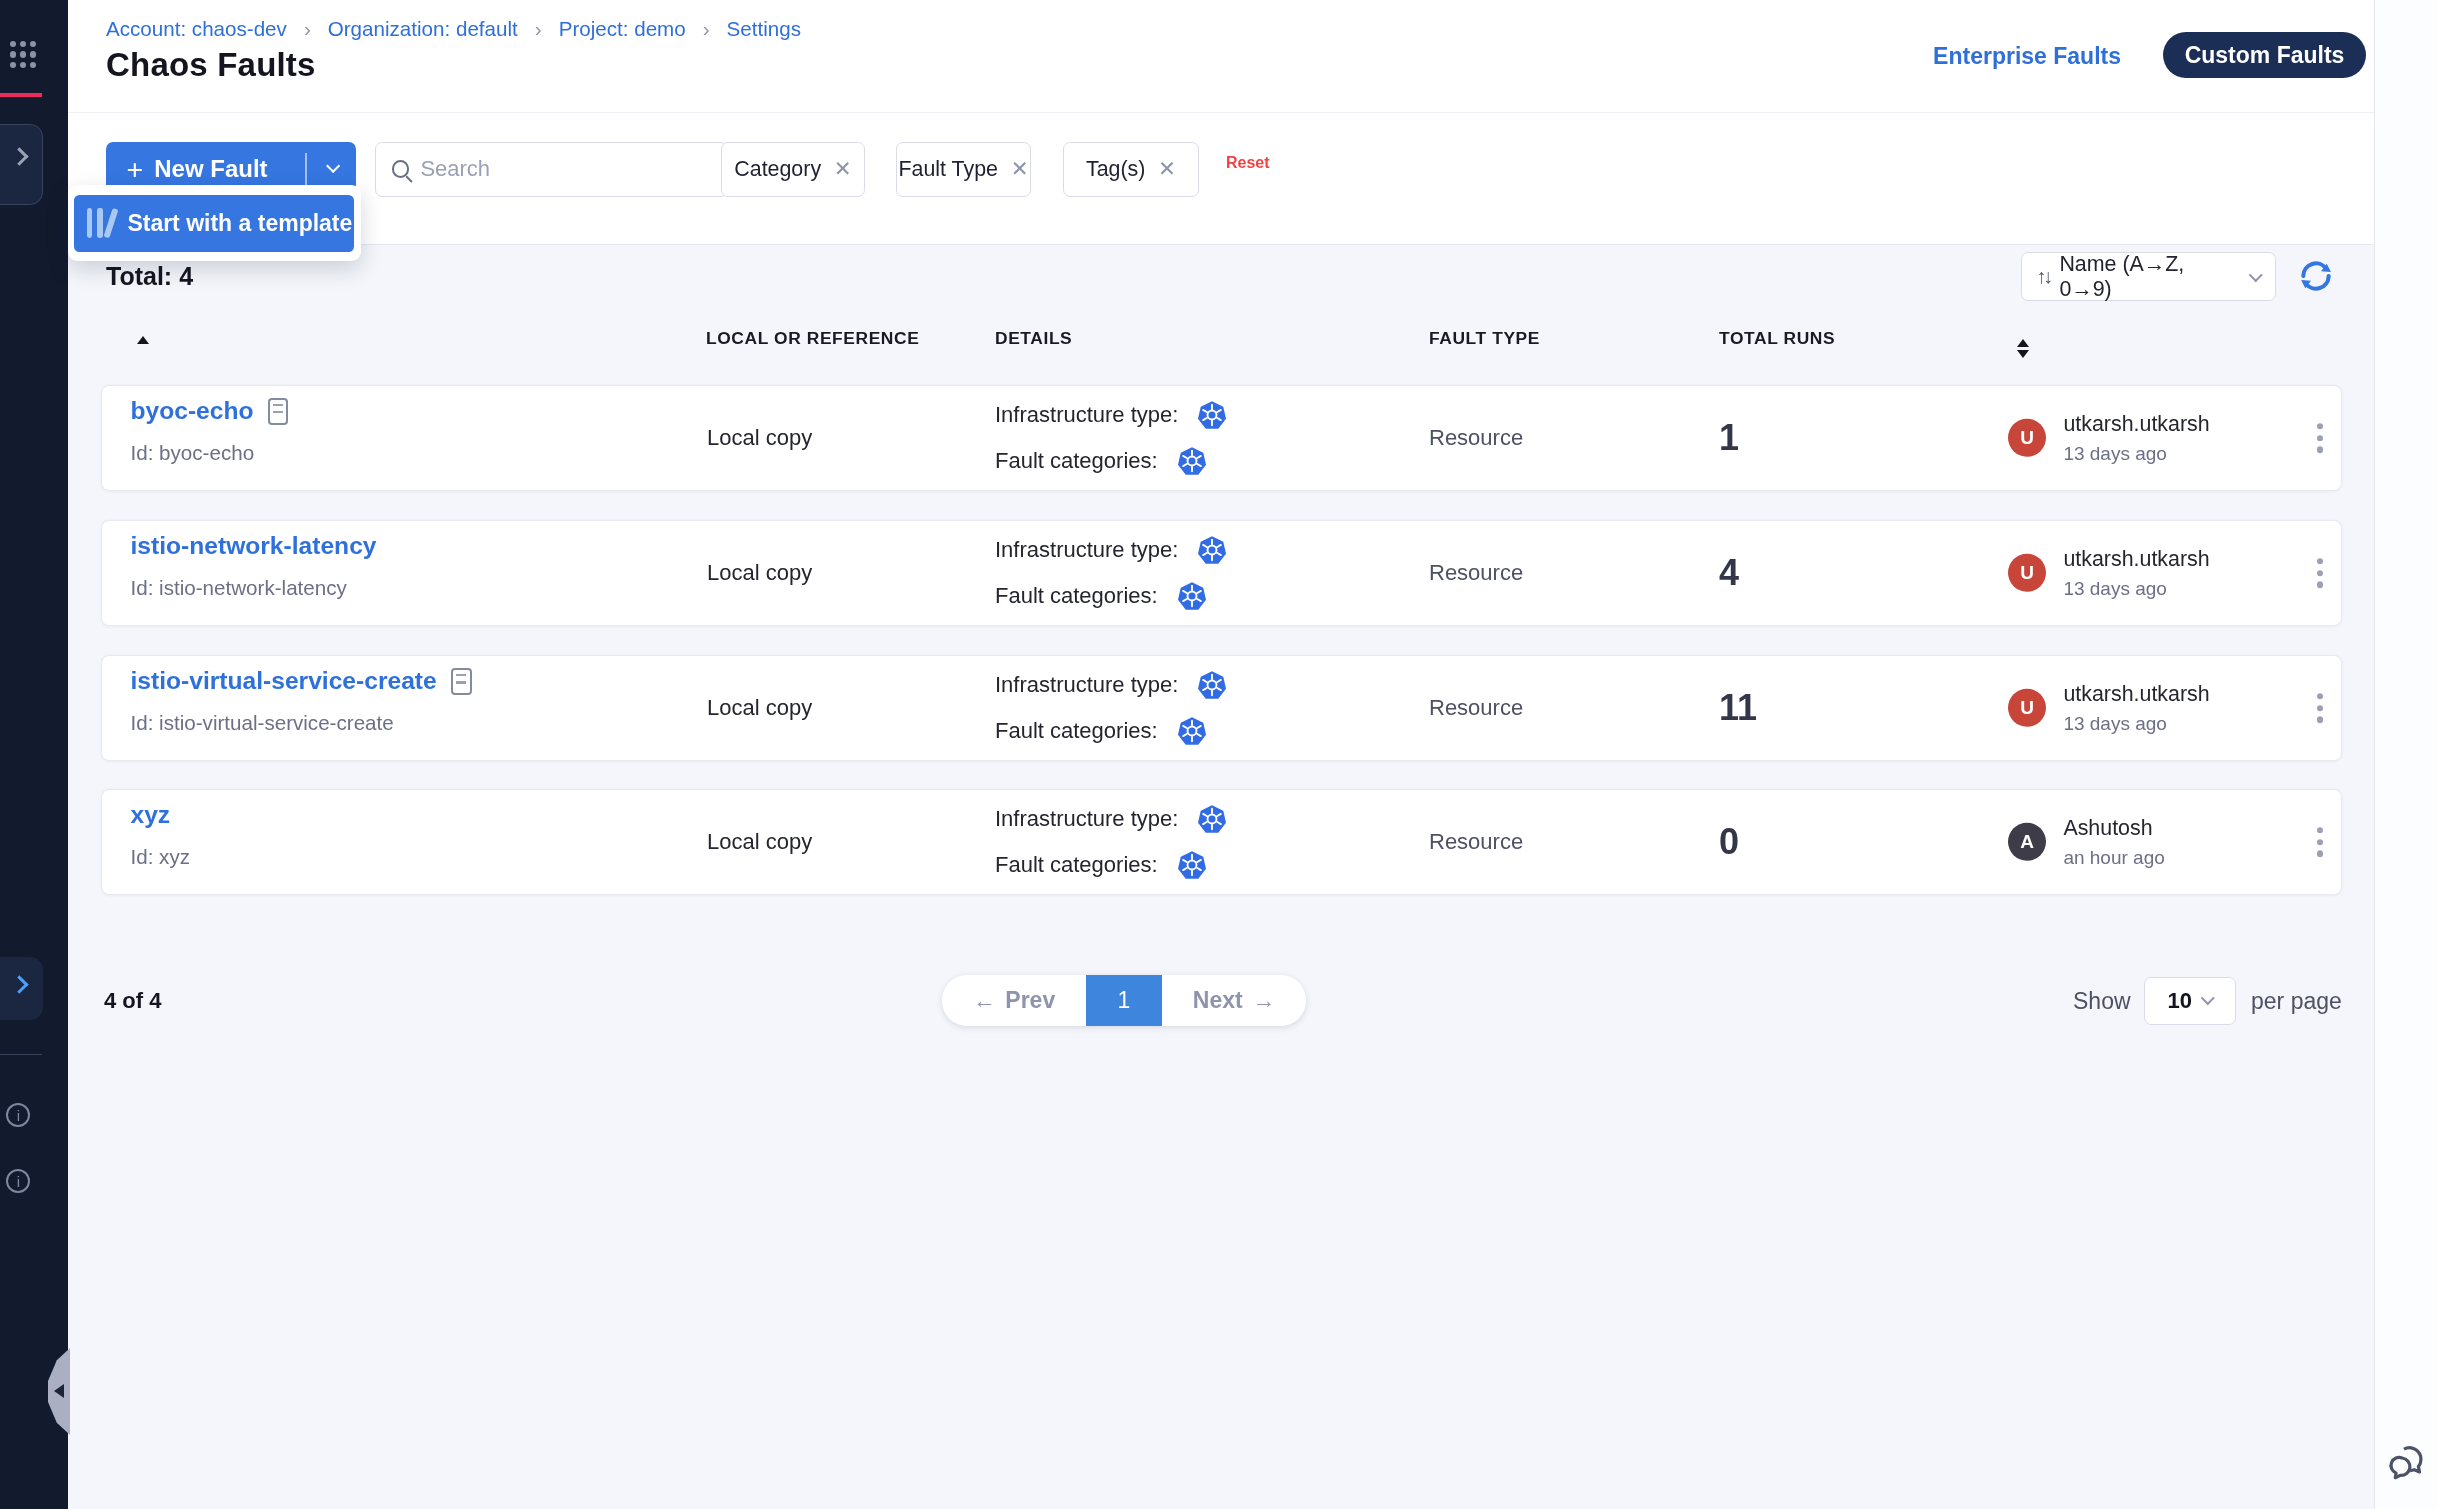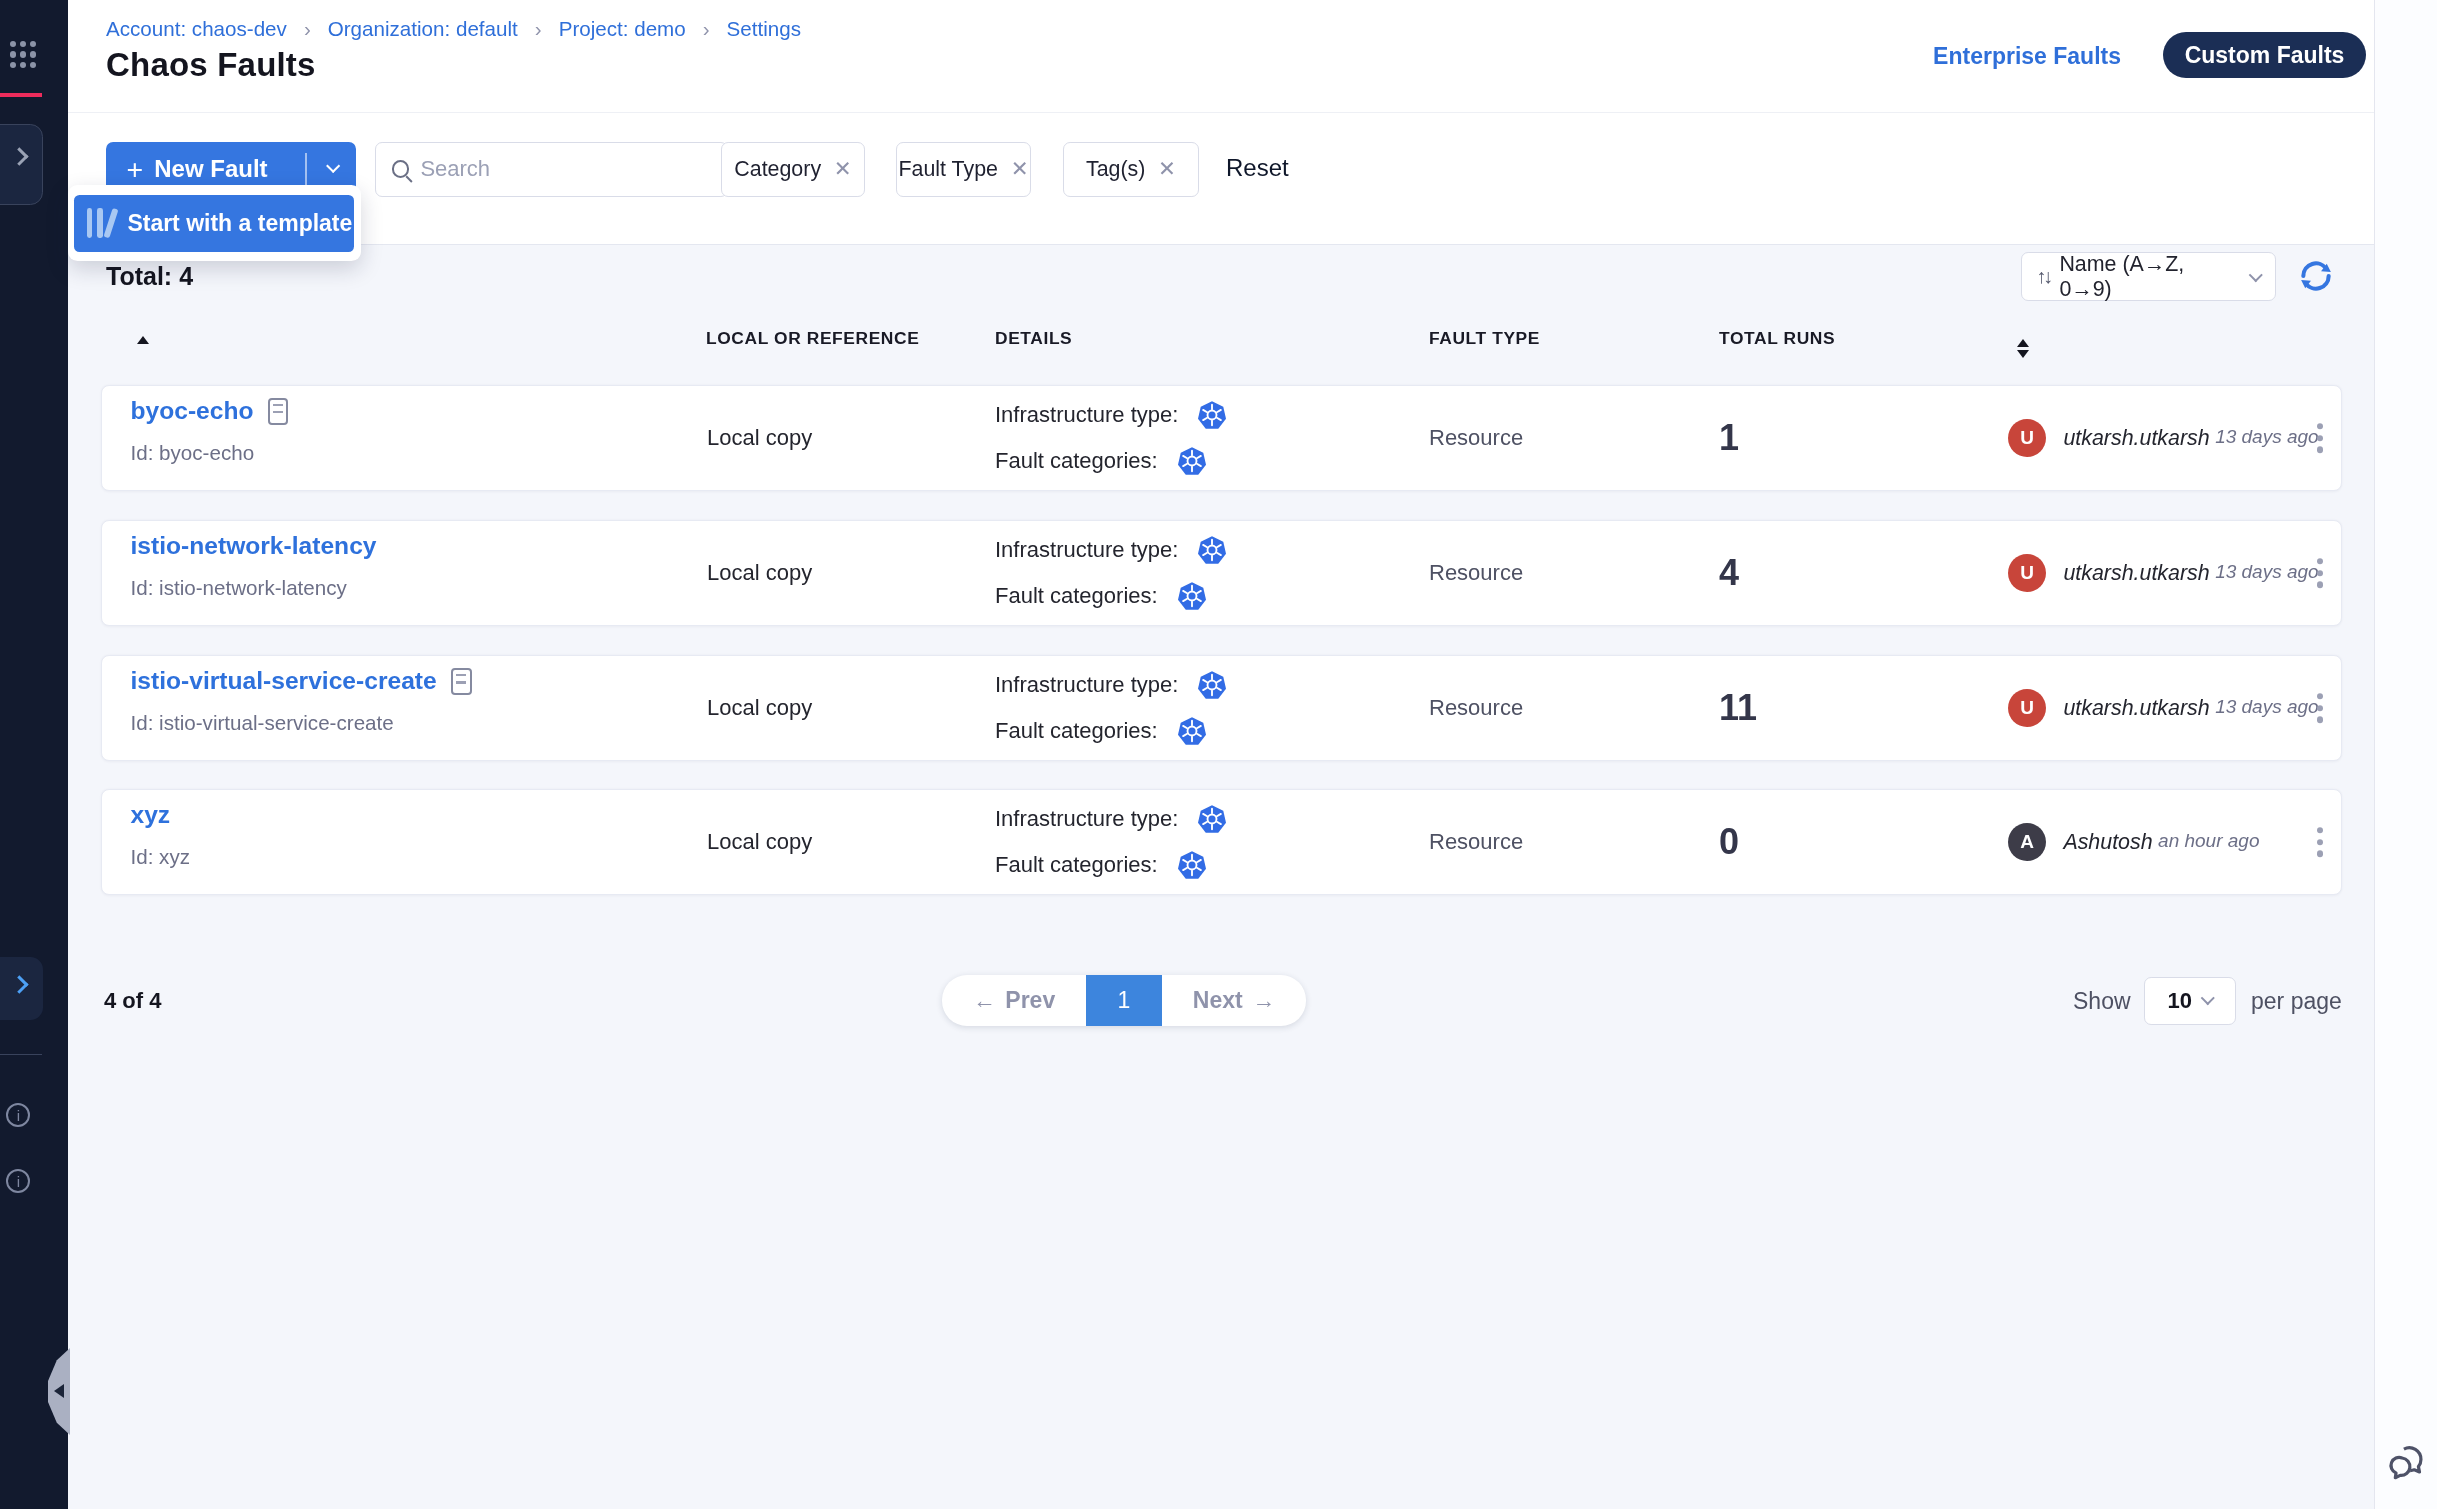--- a/index.html
+++ b/index.html
@@ -45,21 +45,21 @@
   .search-box { position:absolute; left:307px; top:28.5px; width:353px; height:55px; background:#fff; border:1.6px solid #d9dce8; border-radius:7.1px; display:flex; align-items:center; padding:0 16px; gap:11px; }
   .search-box input { border:none; outline:none; font-size:22px; color:#22232e; width:100%; font-family:"Liberation Sans",sans-serif; background:transparent; }
   .search-box input::placeholder { color:#9ba0b5; }
   .mag { width:17.4px; height:17.4px; border:2.4px solid #6a6f85; border-radius:50%; position:relative; flex:none; }
   .mag::after { content:""; position:absolute; width:2.4px; height:8px; background:#6a6f85; transform:rotate(-45deg); left:14.3px; top:12.7px; }
   .chip { position:absolute; top:28.5px; height:55px; background:#fff; border:1.6px solid #d9dce8; border-radius:7.1px; display:flex; align-items:center; justify-content:center; gap:12.7px; font-size:21.4px; color:#1f2130; cursor:pointer; }
   .chip .x { color:#8f93ab; font-size:21.4px; }
   .chip-category { left:653px; width:144px; }
   .chip-faulttype { left:828px; width:135px; }
   .chip-tags { left:995px; width:136px; }
-  .reset-link { position:absolute; left:1158px; top:41px; font-size:24px; font-weight:400; color:#0f172a; cursor:pointer; }
+  .reset-link { position:absolute; left:1158px; top:41px; font-size:16px; font-weight:700; color:#ef4444; cursor:pointer; }
 
   .popover { position:absolute; left:0px; top:185px; width:293px; height:76px; background:#fff; border-radius:9.5px; box-shadow:0 8px 22px rgba(20,30,60,.18); z-index:40; }
   .popover-item { position:absolute; left:6.3px; top:9.5px; width:280px; height:57px; background:#3576e0; border-radius:5.5px; display:flex; align-items:center; gap:14.3px; padding-left:12.7px; cursor:pointer; }
   .tpl-icon { display:flex; gap:4.8px; align-items:center; height:30px; }
   .tpl-icon i { width:5.5px; height:30px; background:#a9c8f2; border-radius:2.4px; }
   .tpl-icon i:last-child { transform:rotate(18deg); }
   .popover-item span.lbl { color:#fff; font-size:23px; font-weight:600; }
 
   .content { position:absolute; left:0; top:246px; width:100%; height:1264px; }
   .total-label { position:absolute; left:38px; top:16px; font-size:25px; font-weight:800; color:#14151f; }
@@ -83,21 +83,21 @@
   .doc-icon::before { content:""; position:absolute; left:3.2px; right:3.2px; top:4.8px; height:13.5px; background:repeating-linear-gradient(to bottom,#9ca0b4 0 2.4px,transparent 2.4px 7.1px); }
   .cell-id { position:absolute; left:28.5px; top:55px; font-size:20.6px; color:#6c6f87; }
   .cell-local { position:absolute; left:605px; top:50%; transform:translateY(-50%); font-size:22px; color:#24252e; }
   .cell-details { position:absolute; left:893px; top:11px; display:flex; flex-direction:column; gap:9.5px; }
   .detail-line { display:flex; align-items:center; gap:19px; height:36px; font-size:22px; color:#24252e; }
   .k8s { width:30px; height:30px; flex:none; cursor:pointer; }
   .cell-type { position:absolute; left:1327px; top:50%; transform:translateY(-50%); font-size:22px; color:#4e5163; }
   .cell-runs { position:absolute; left:1617px; top:50%; transform:translateY(-50%); font-size:36px; font-weight:700; color:#34364a; }
   .cell-modified { position:absolute; left:1906px; top:50%; transform:translateY(-50%); display:flex; align-items:center; gap:17.4px; }
   .avatar { width:38px; height:38px; border-radius:50%; color:#fff; font-size:19px; font-weight:700; display:flex; align-items:center; justify-content:center; flex:none; }
-  .who { display:flex; flex-direction:row; gap:5.5px;font-style:italic; }
+  .who { display:flex; flex-direction:column; gap:5.5px; }
   .who .uname { font-size:21.4px; color:#24252e; }
   .who .utime { font-size:19px; color:#6c6f87; }
   .kebab { position:absolute; left:2210px; top:50%; transform:translateY(-50%); display:flex; flex-direction:column; gap:5.5px; cursor:pointer; padding:4.8px; }
   .kebab i { width:6.3px; height:6.3px; border-radius:50%; background:#9ca0b4; }
 
   .pager-row { position:absolute; left:0; top:729px; width:100%; height:51px; }
   .pager-summary { position:absolute; left:36px; top:12.7px; font-size:22px; font-weight:700; color:#14151f; }
   .pager-pill { position:absolute; left:874px; top:0; width:364px; height:51px; background:#fff; border-radius:25px; box-shadow:0 1.6px 6.3px rgba(30,40,70,.14); display:flex; overflow:hidden; }
   .pager-btn { flex:1; display:flex; align-items:center; justify-content:center; gap:9.5px; font-size:23px; color:#8f93ab; font-weight:600; cursor:pointer; }
   .pager-current { width:76px; background:#3d85dd; color:#fff; font-size:23px; display:flex; align-items:center; justify-content:center; cursor:pointer; }

